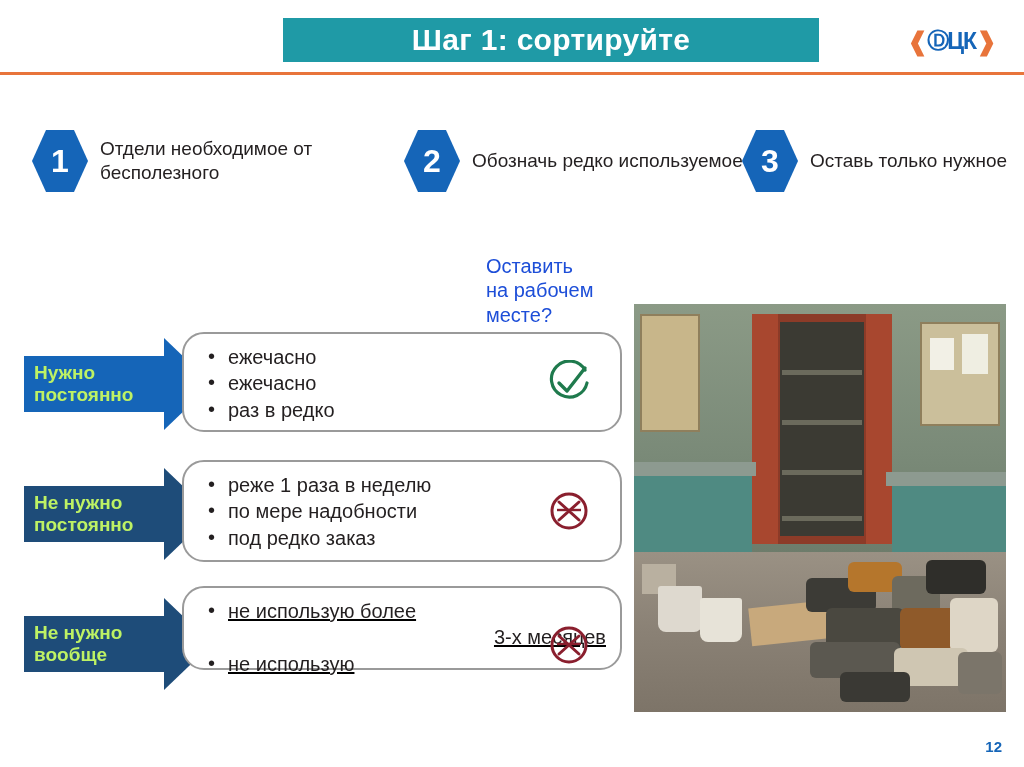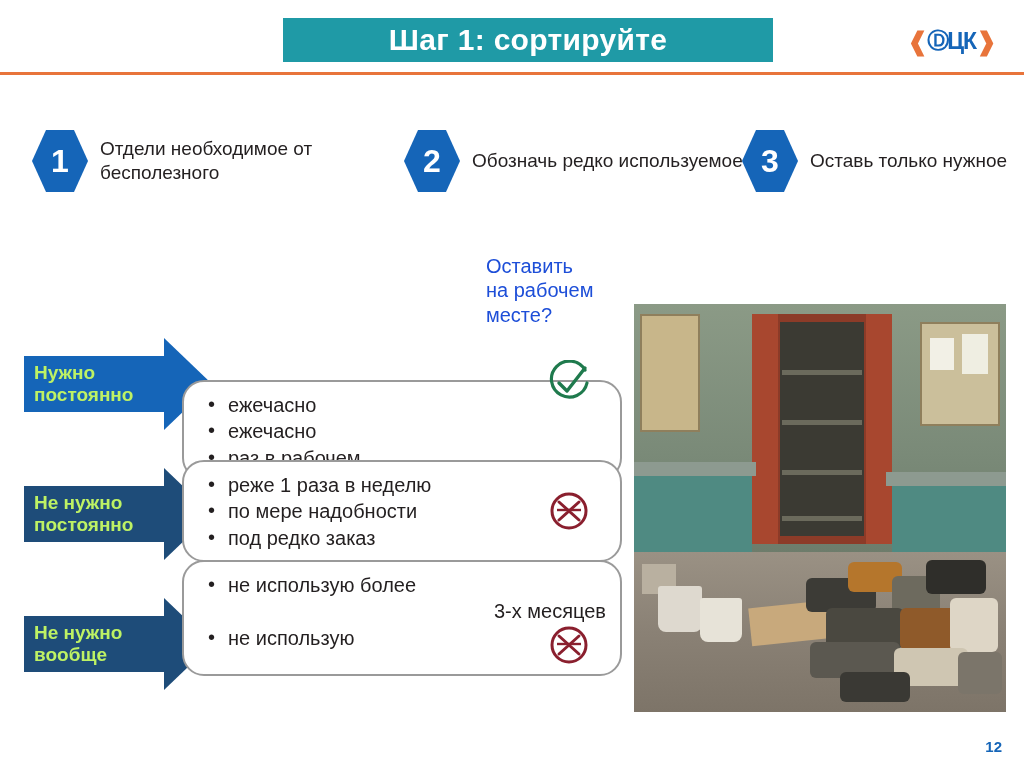--- a/index.html
+++ b/index.html
@@ -12,21 +12,21 @@
   .slide {
     position: relative;
     width: 1024px; height: 767px;
     background: #ffffff;
   }
 
   
   .title-band {
     position: absolute;
     left: 283px; top: 18px;
-    width: 490px; height: 44px;
+    width: 536px; height: 44px;
     background: #1f9aa6;
     display: flex; align-items: center; justify-content: center;
   }
   .title-band .title-text {
     color: #ffffff;
     font-size: 30px;
     font-weight: bold;
     letter-spacing: .3px;
     white-space: nowrap;
   }
@@ -125,23 +125,23 @@
   
   .box {
     position: absolute;
     left: 182px;
     width: 440px;
     border: 2px solid #9a9a9a;
     border-radius: 22px;
     background: #fff;
     padding: 10px 14px 12px 22px;
   }
-  #box-1 { top: 332px; height: 100px; margin-top: 48px; }
+  #box-1 { top: 332px; height: 100px; }
   #box-2 { top: 460px; height: 102px; }
-  #box-3 { top: 560px; height: 116px; }
+  #box-3 { top: 586px; height: 84px; text-decoration: underline; }
   .box ul { list-style: none; }
   .box li {
     font-size: 20px;
     color: #231f20;
     line-height: 1.32;
     position: relative;
     padding-left: 22px;
   }
   .box li::before {
     content: "•";
@@ -275,21 +275,21 @@
 
   <div class="arrow" id="arrow-1">
     <div class="body" style="white-space:pre-line">Нужно
 постоянно</div>
     <div class="head"></div>
   </div>
   <div class="box" id="box-1">
     <ul>
       <li>ежечасно</li>
       <li>ежечасно</li>
-      <li>раз в рабочем</li>
+      <li>раз в редко</li>
     </ul>
   </div>
   <div class="mark" id="mark-1">
     <svg width="46" height="46" viewBox="0 0 46 46">
       <path d="M39 10 A18 18 0 1 0 41 23" fill="none" stroke="#1f7a4d" stroke-width="3.2" stroke-linecap="round"></path>
       <path d="M13 23 l8 8 l18 -23" fill="none" stroke="#1f7a4d" stroke-width="3.4" stroke-linecap="round" stroke-linejoin="round"></path>
     </svg>
   </div>
 
   <div class="arrow dark" id="arrow-2">

